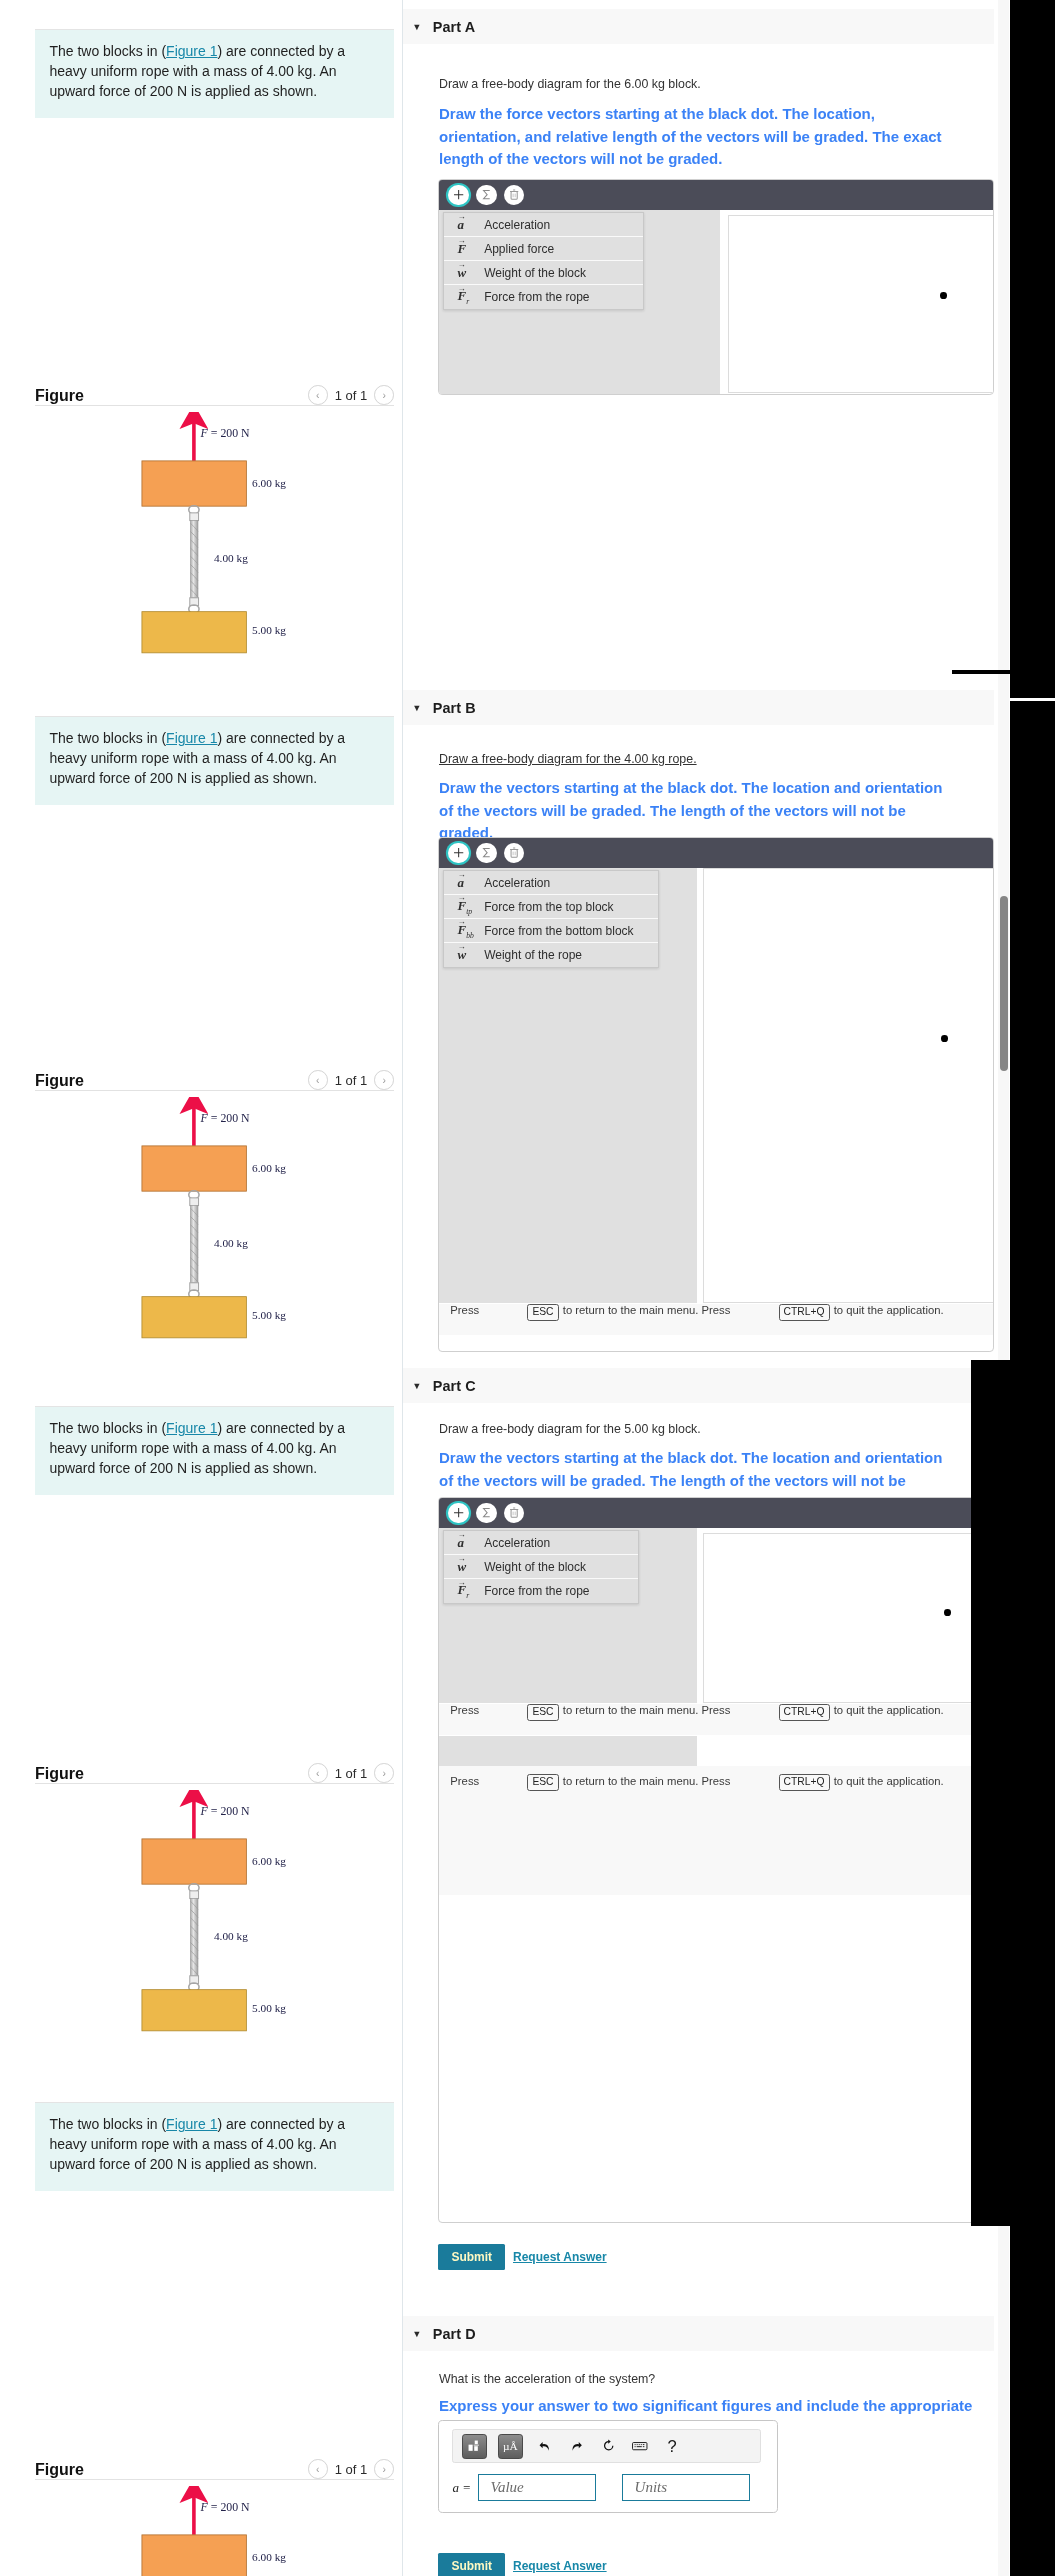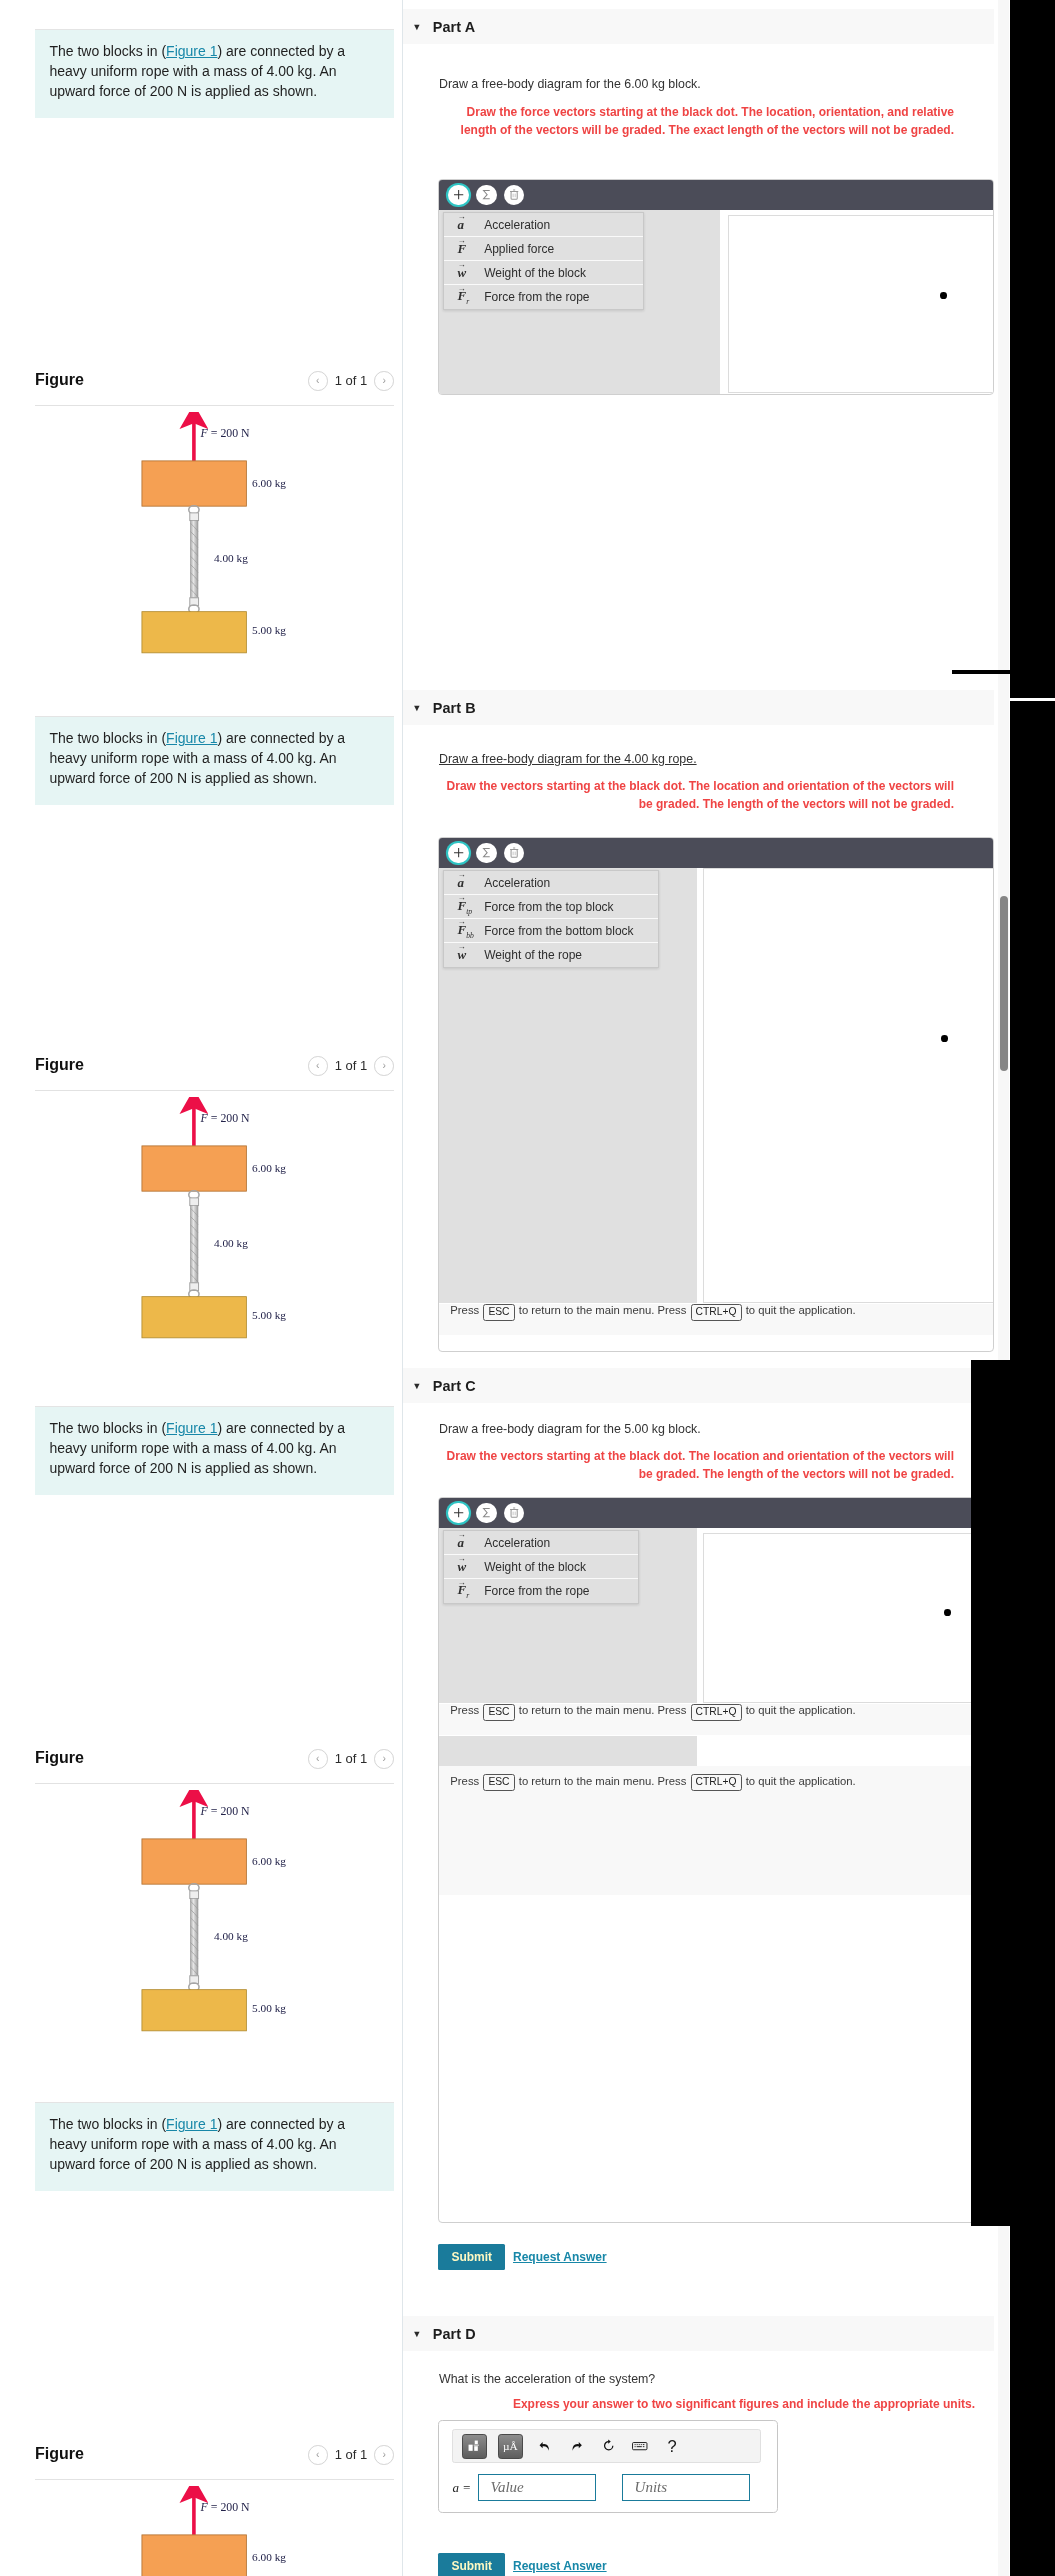--- a/index.html
+++ b/index.html
@@ -19,21 +19,21 @@
     position:absolute; left:35px; width:359px;
     background:#e6f5f4; border-top:1.5px solid #e4e4e4;
     padding:12.4px 14.4px 15.5px 14.4px;
   }
   .prob-text { font-size:14px; line-height:1.42; color:#1f1f1f; }
   .prob-text .figlink { color:#1787a8; text-decoration:underline; }
 
   .fig-head {
     position:absolute; left:35px; width:359px; height:35px;
     border-bottom:1px solid #e2e2e2;
-    display:flex; align-items:flex-start; justify-content:space-between;
+    display:flex; align-items:flex-end; justify-content:space-between;
   }
   .fig-title { font-size:16px; font-weight:bold; color:#111; }
   .fig-nav { display:flex; align-items:center; gap:7.2px; }
   .navbtn {
     width:19.6px; height:19.6px; border-radius:50%; border:0.8px solid #d4d4d4;
     display:flex; align-items:center; justify-content:center;
     color:#9b9b9b; font-size:10.3px; background:#fff;
   }
   .fig-count { font-size:13px; color:#2b2b2b; }
 
@@ -48,21 +48,21 @@
   .blackbar { position:absolute; top:0; width:45px; height:2743px; left:1010px; background:#000; }
 
   .part-header {
     position:absolute; left:0; width:591px; height:35px;
     background:#f8f8f8; display:flex; align-items:center; padding-left:9.3px;
   }
   .caret { color:#2b2b2b; font-size:9.3px; margin-right:11.3px; }
   .part-label { font-size:14.4px; font-weight:bold; color:#1d1d1d; letter-spacing:0.1px; }
 
   .q-text { position:absolute; font-size:12.4px; color:#333; line-height:1.45; }
-  .q-bold { position:absolute; font-size:12px; color:#ef4444; font-weight:bold; line-height:1.5;text-align:right; }
+  .q-bold { position:absolute; font-size:15px; color:#3b82f6; font-weight:bold; line-height:1.5; }
 
   
   .vecwidget {
     position:absolute; border:0.5px solid #cfcfcf; border-radius:4.1px;
     background:#fff; overflow:hidden;
   }
   .vectoolbar {
     position:absolute; left:0; top:0; height:30px; background:#4b4c58;
     display:flex; align-items:center; gap:7.2px; padding-left:9.3px;
   }
@@ -92,21 +92,21 @@
   .vecgray   { position:absolute; background:#e0e0e0; }
   .blackdot  { position:absolute; width:6.7px; height:6.7px; border-radius:50%; background:#000; }
 
   .esc-bar {
     position:absolute; background:#f8f8f8; font-size:11.3px; color:#3a3a3a;
     display:flex; align-items:flex-start; padding-left:11.3px; gap:4.1px;
   }
   .kbd {
     display:inline-flex; align-items:center; justify-content:center;
     border:0.8px solid #555; border-radius:2.6px; padding:1px 4.1px;
-    font-size:10.3px; color:#222; line-height:1.25;
+    font-size:10.3px; color:#222; line-height:1.25;margin-left:44px;
   }
 
   .btn-submit {
     position:absolute; background:#1a7b9b; color:#fef9c3; font-size:12px;
     font-weight:bold; border:none; border-radius:1.5px;
     padding:6.2px 13.4px; cursor:pointer;
   }
   .link-req {
     position:absolute; color:#1787a8; font-size:12px; font-weight:bold;
     text-decoration:underline; cursor:pointer;

